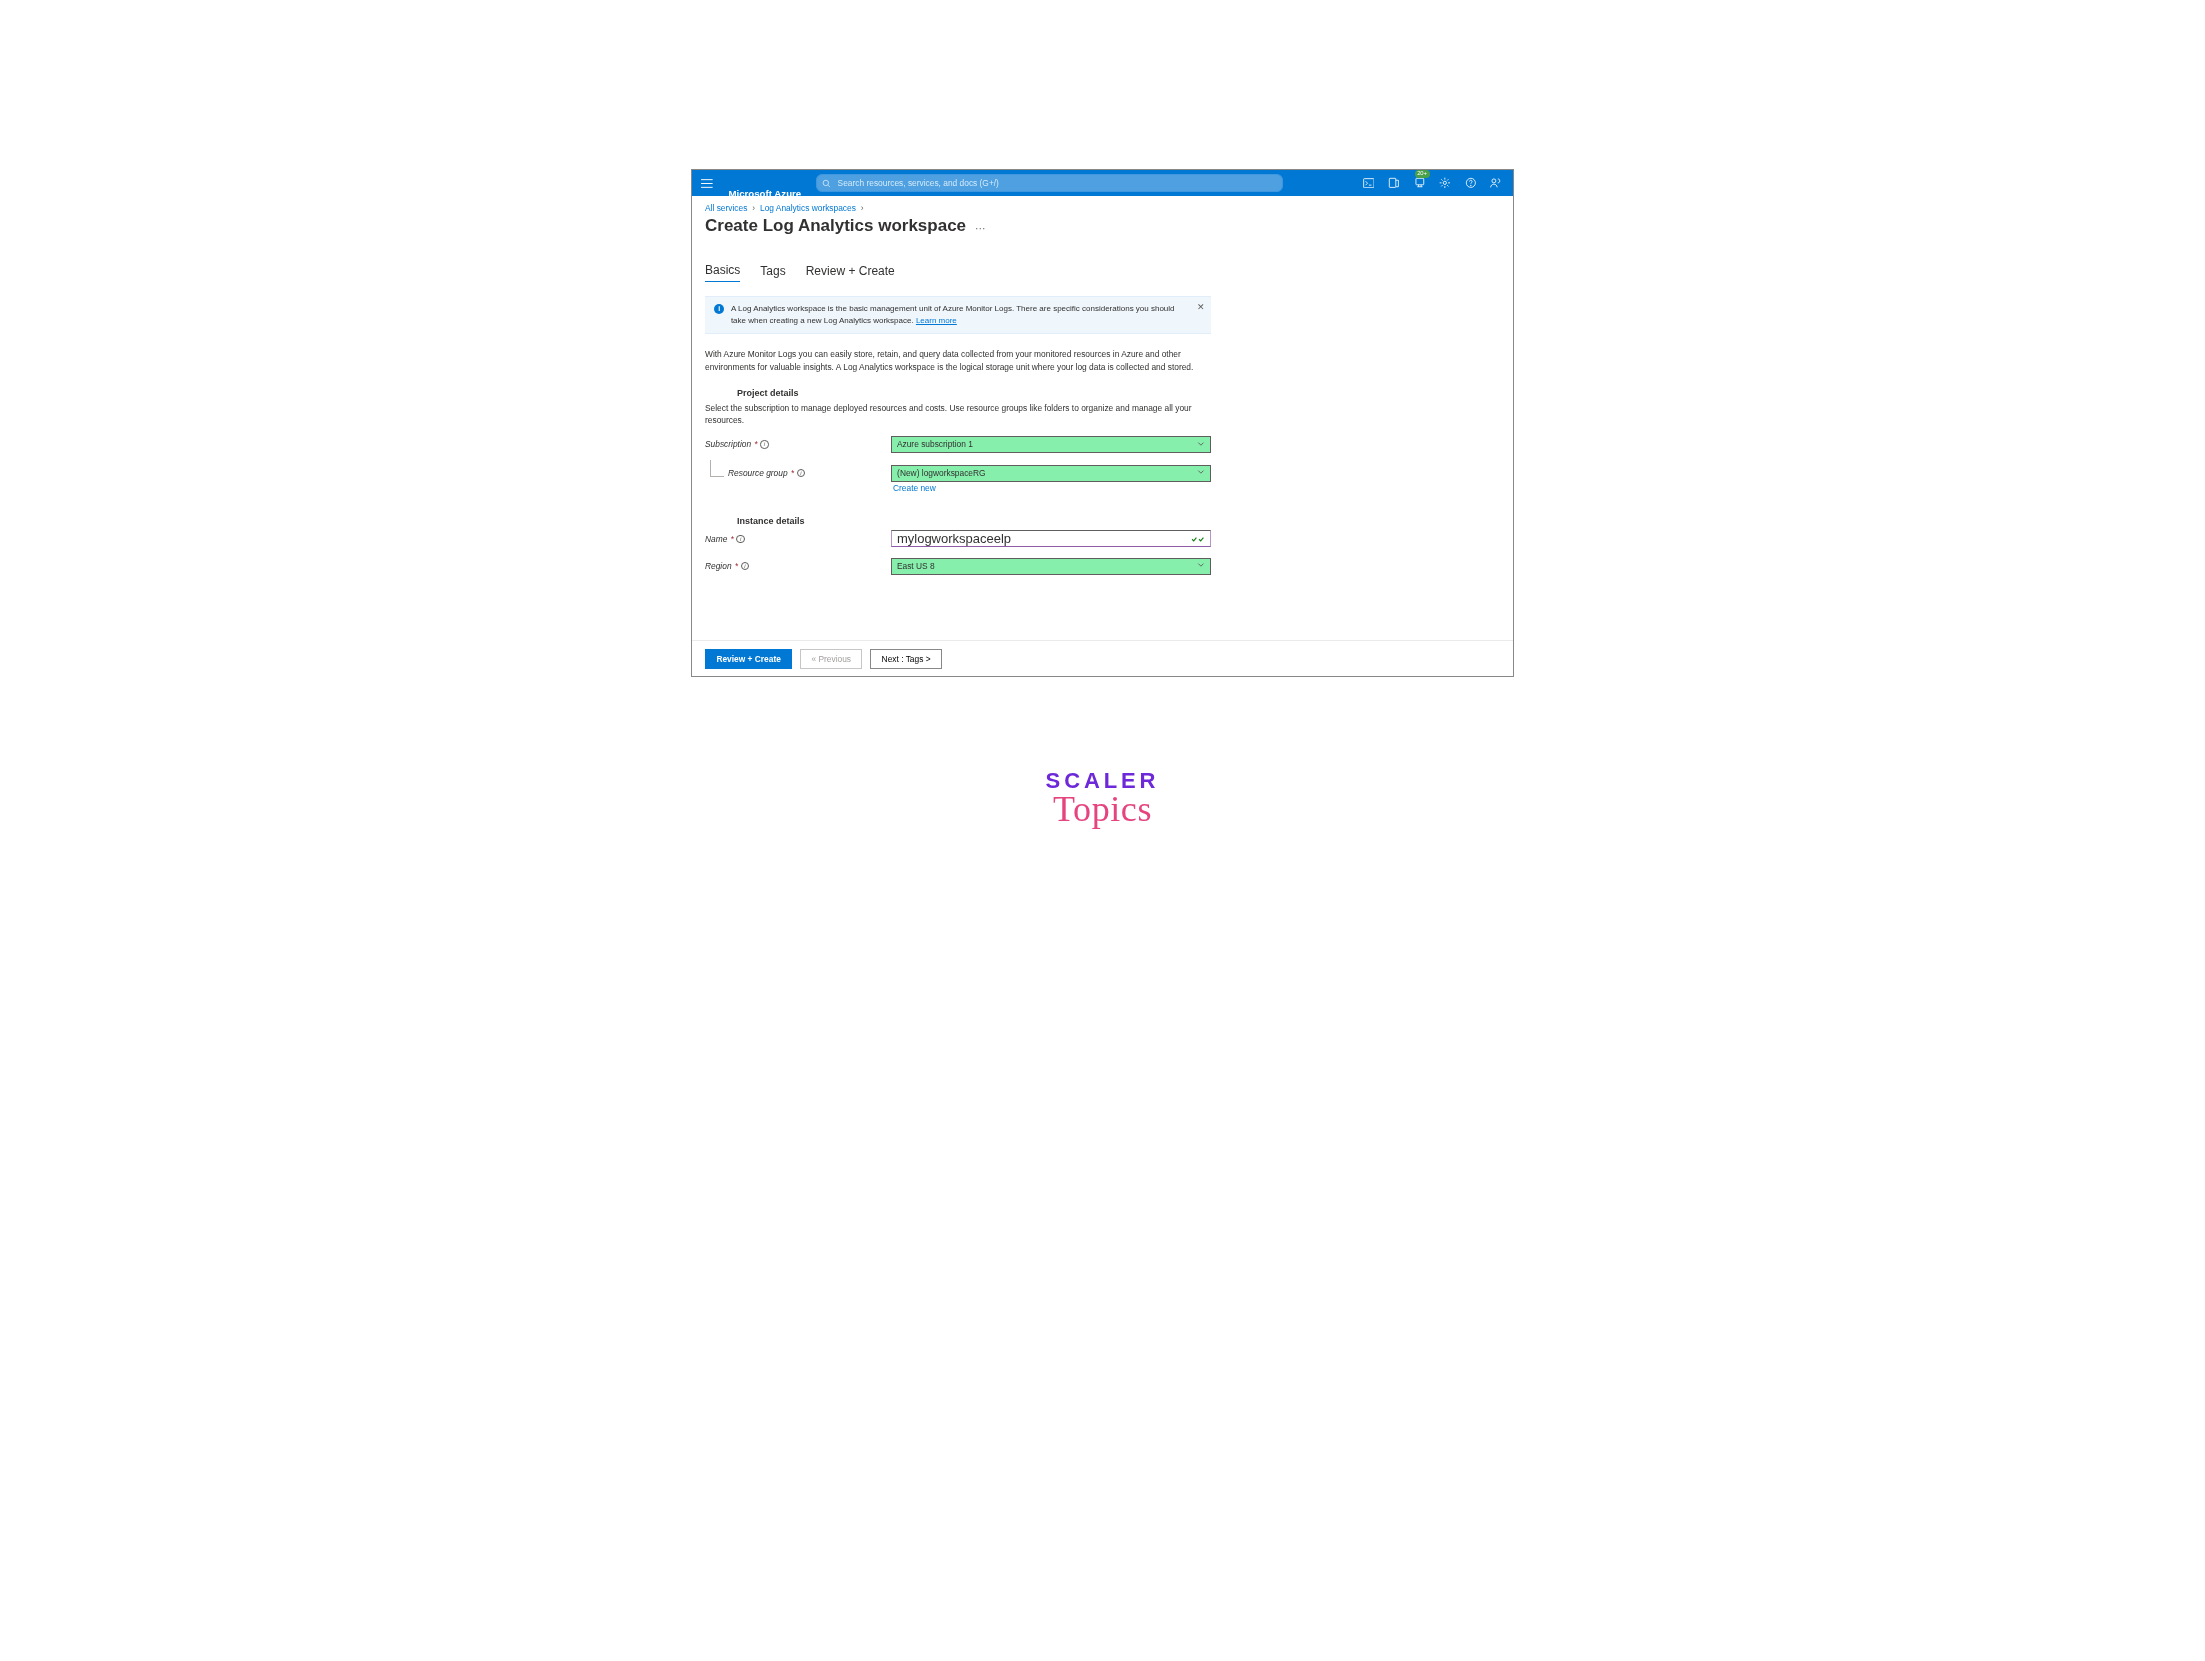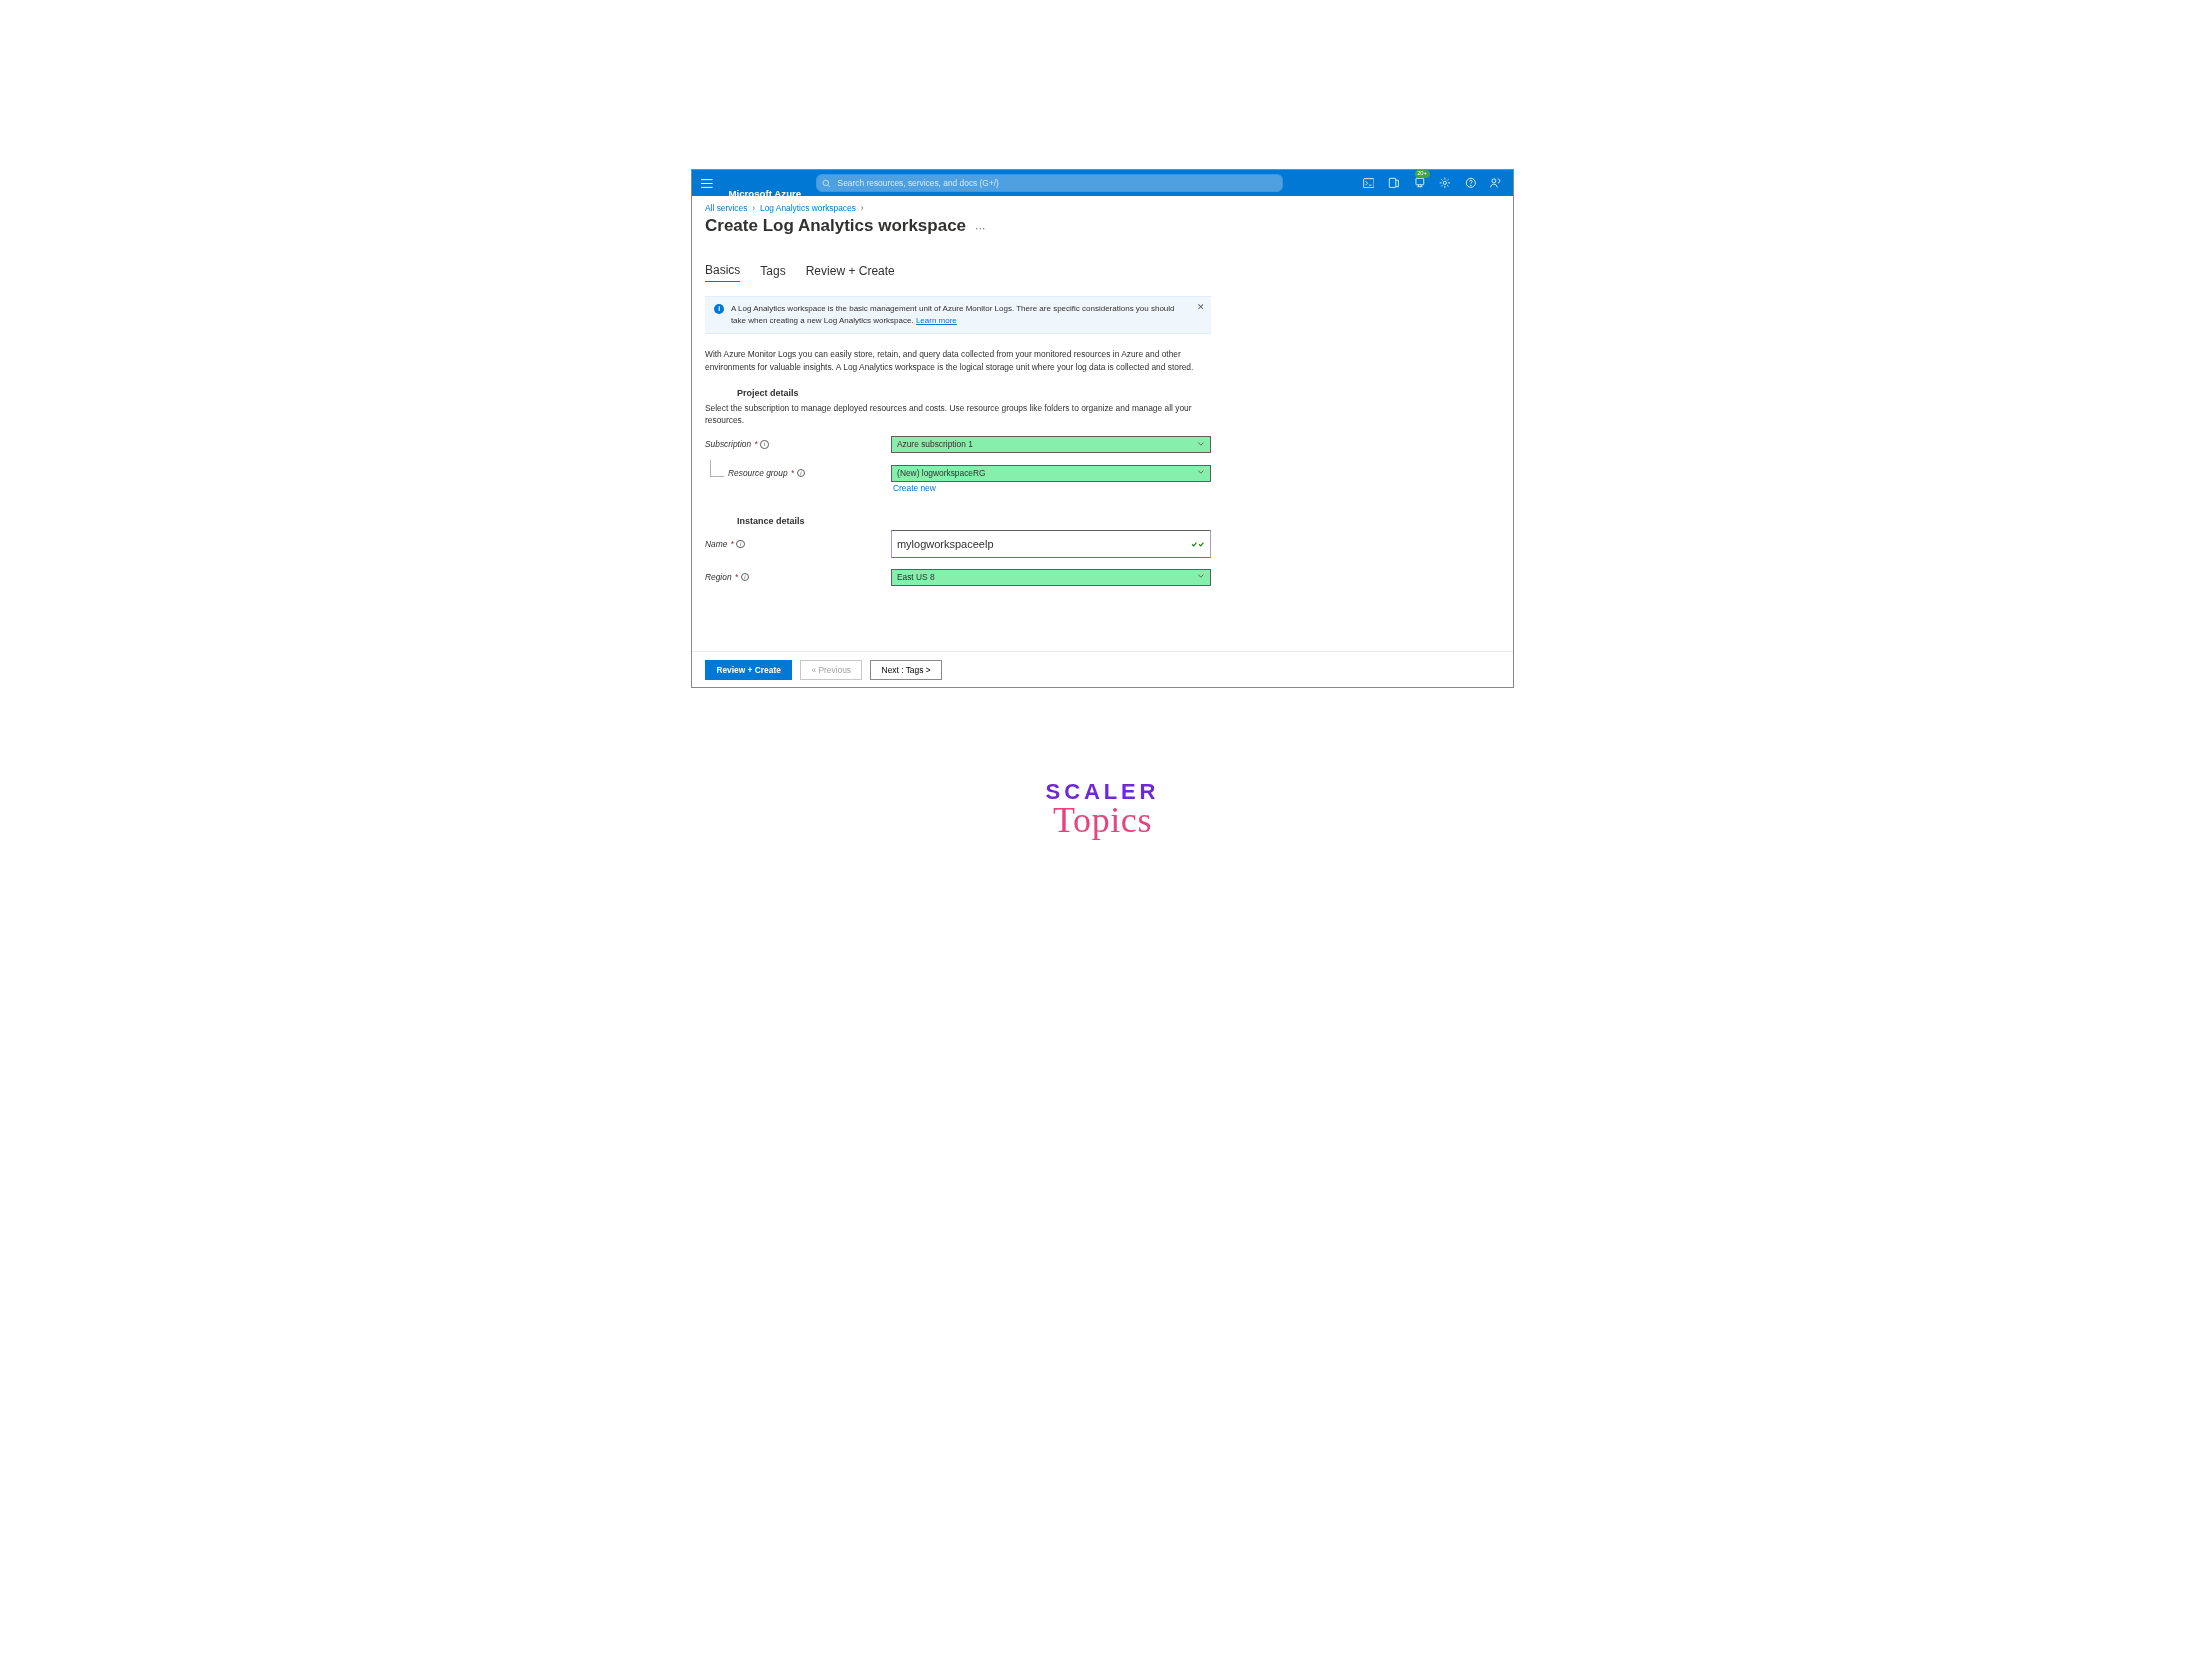--- a/index.html
+++ b/index.html
@@ -226,24 +226,24 @@
     align-items: center;
     justify-content: space-between;
     padding: 0 5.2px;
     font-size: 8.4px;
     background: #86efac;
     cursor: pointer;
   }
   .dropdown .chev svg { stroke: #605e5c; }
   .textfield {
     width: 324px;
-    height: 28px;
+    height: 17px;
     border: 0.6px solid #605e5c;
     padding: 0 5.2px;
-    font-size: 11px;
+    font-size: 13px;
     background: #ffffff;
     display: flex;
     align-items: center;
     justify-content: space-between;
     gap: 3.9px;
   }
   .textfield.name {
     border-top: 0.6px solid #605e5c;
     border-left: 0.6px solid #b894c4;
     border-right: 0.6px solid #b894c4;

